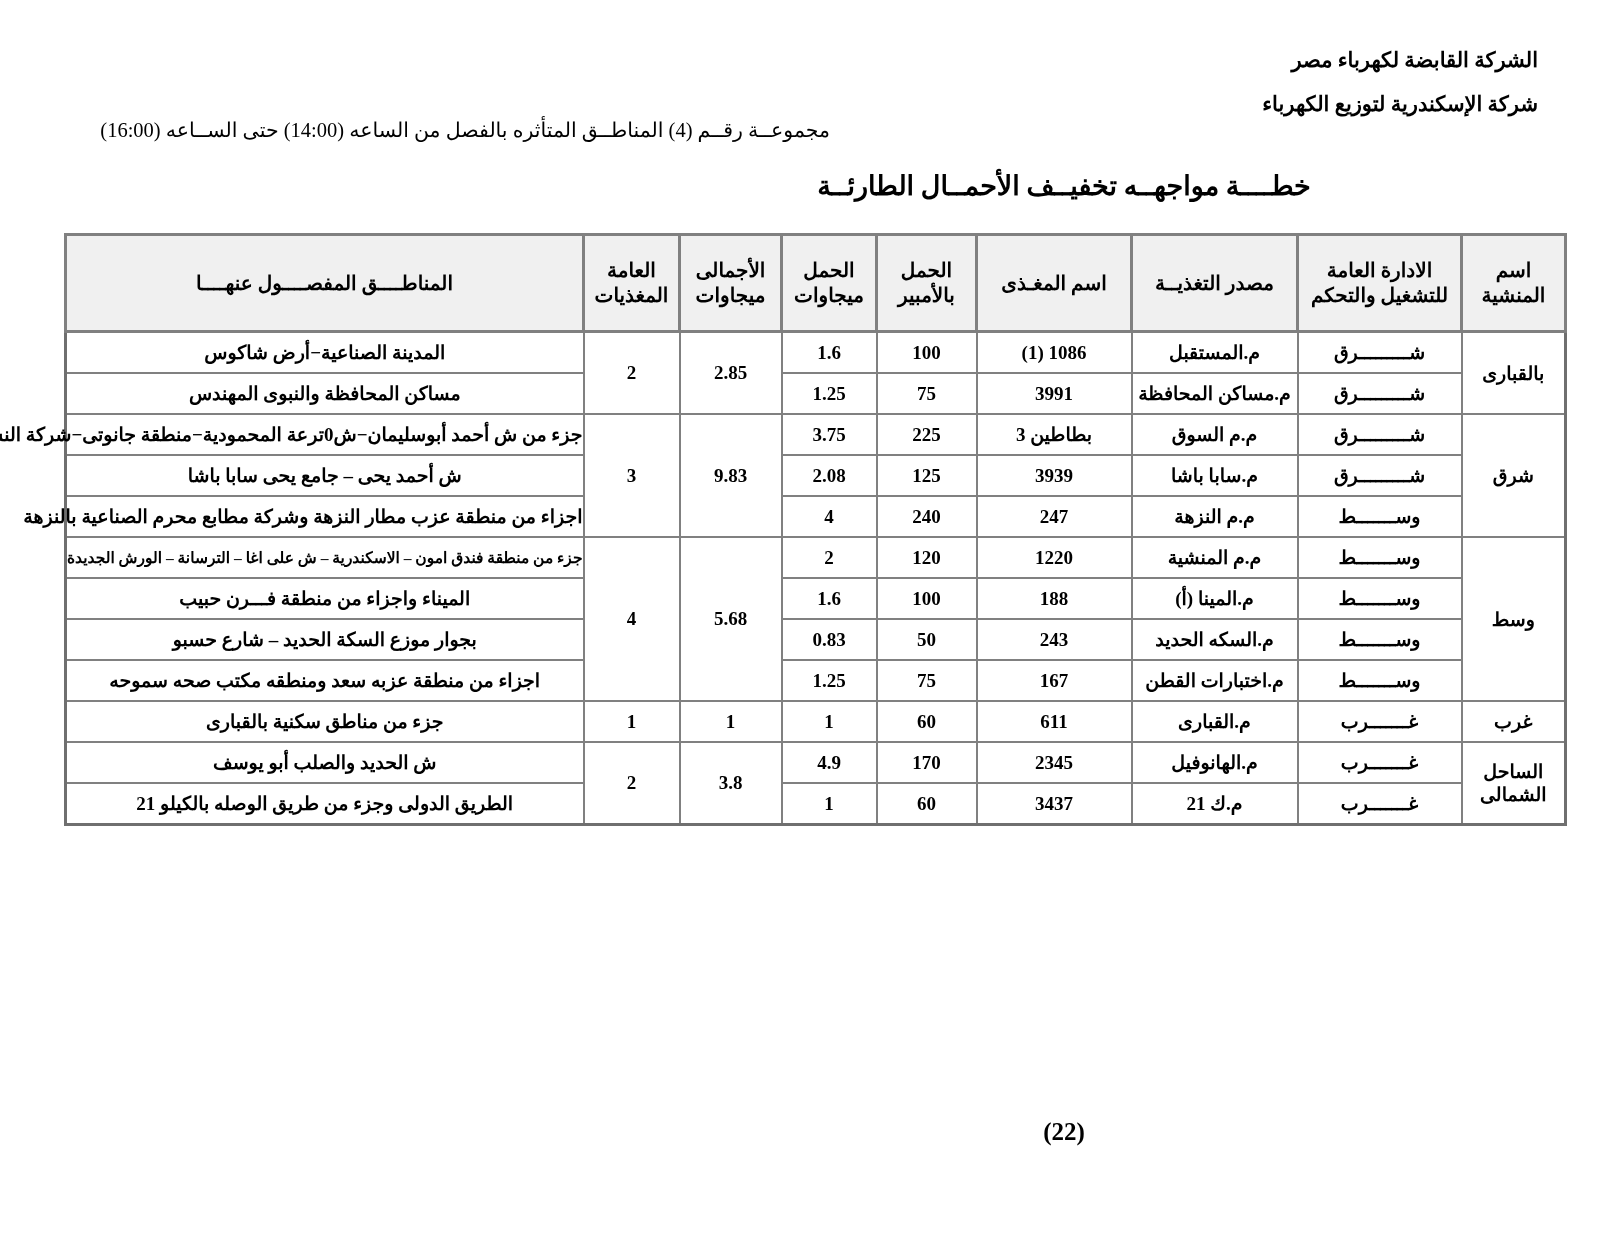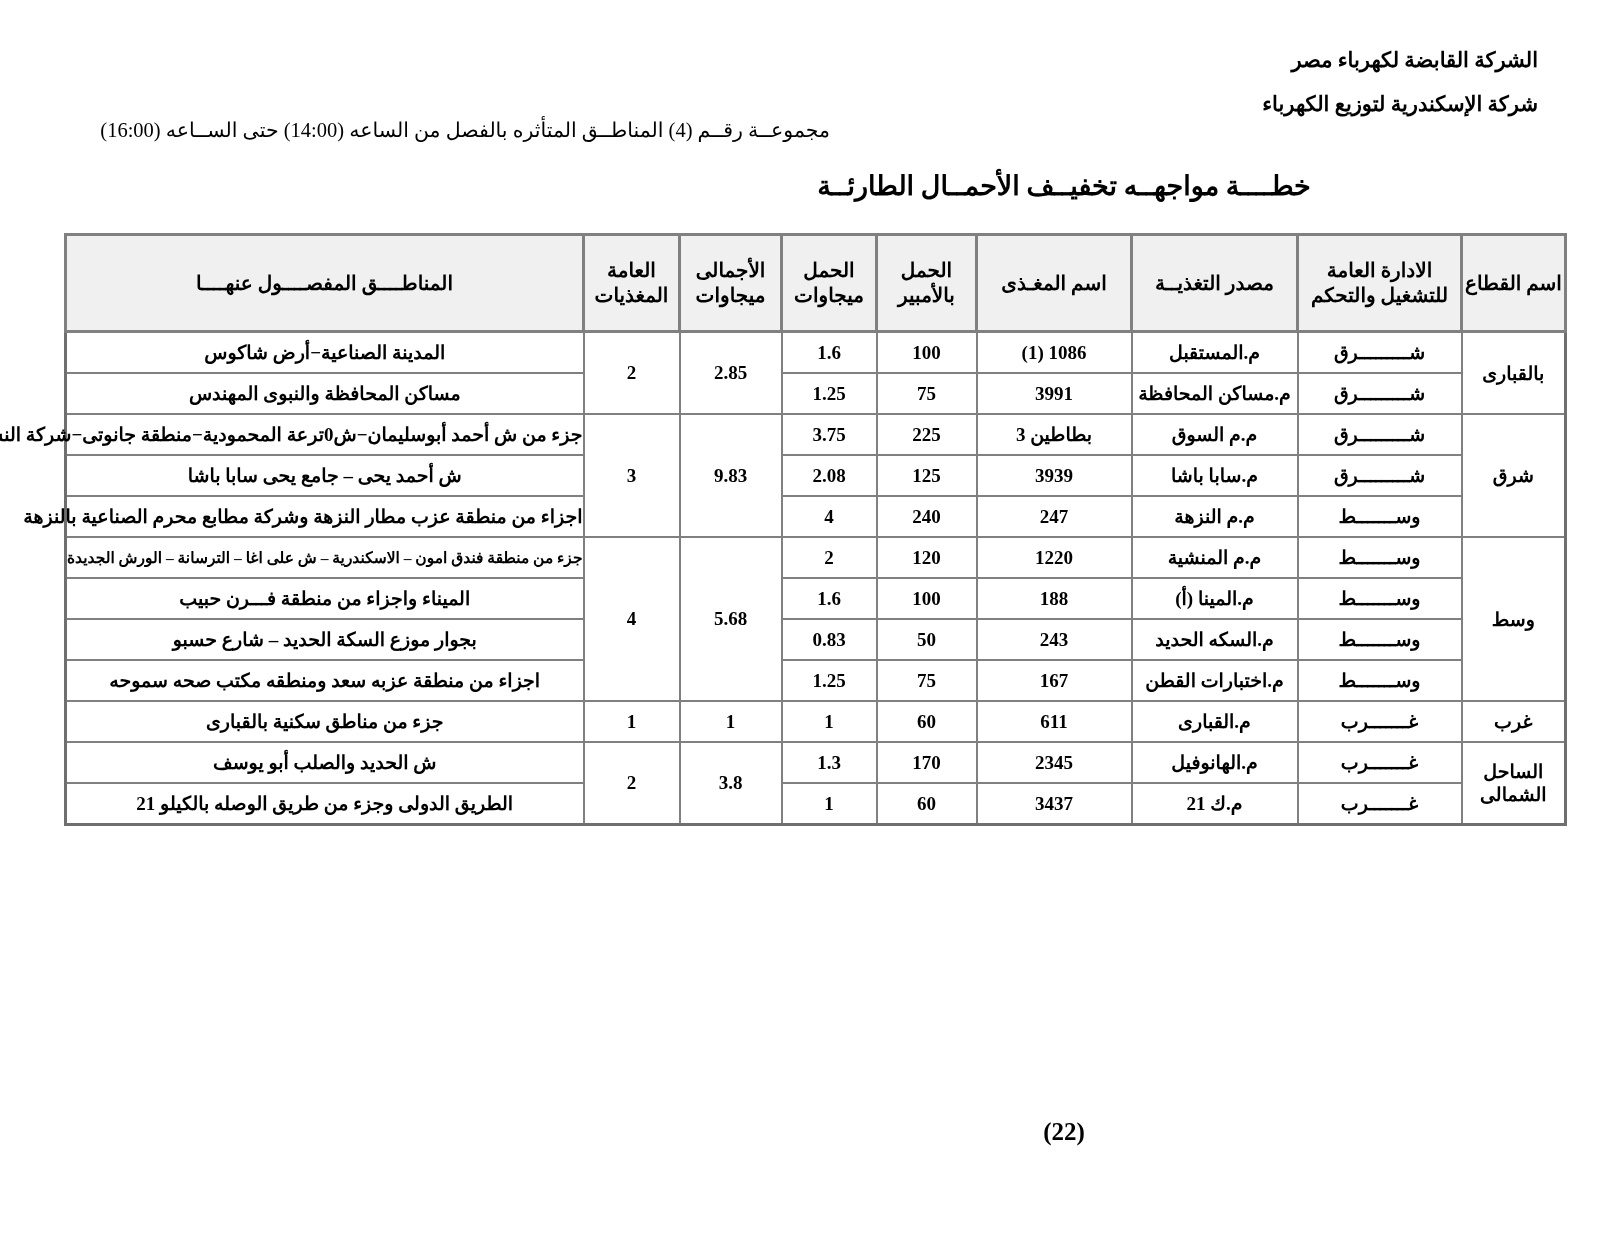--- a/index.html
+++ b/index.html
@@ -157,21 +157,21 @@
           <col class="c-source">
         <col class="c-feeder">
           <col class="c-amp">
           <col class="c-mw">
         <col class="c-total">
           <col class="c-count">
           <col class="c-areas">
       </colgroup>
       <thead>
         <tr>
-          <th>اسم القطاع</th>
+          <th>اسم المنشية</th>
           <th>
             <span class="two-line">الادارة العامة</span>
             <span class="two-line">للتشغيل والتحكم</span>
           </th>
           <th>مصدر التغذيــة</th>
           <th>اسم المغـذى</th>
           <th>
             <span class="two-line">الحمل</span>
             <span class="two-line">بالأمبير</span>
           </th>
@@ -282,21 +282,21 @@
             <td class="cell total" rowspan="1">1</td>
             <td class="cell count" rowspan="1">1</td>
             <td class="cell areas">جزء من مناطق سكنية بالقبارى</td>
           </tr>
           <tr>
             <td class="cell sector" rowspan="2">الساحل الشمالى</td>
             <td class="cell admin">غـــــــرب</td>
             <td class="cell source">م.الهانوفيل</td>
             <td class="cell feeder">2345</td>
             <td class="cell amp">170</td>
-            <td class="cell mw">1.3</td>
+            <td class="cell mw">4.9</td>
             <td class="cell total" rowspan="2">3.8</td>
             <td class="cell count" rowspan="2">2</td>
             <td class="cell areas">ش الحديد والصلب أبو يوسف</td>
           </tr>
           <tr>
             <td class="cell admin">غـــــــرب</td>
             <td class="cell source">م.ك 21</td>
             <td class="cell feeder">3437</td>
             <td class="cell amp">60</td>
             <td class="cell mw">1</td>

